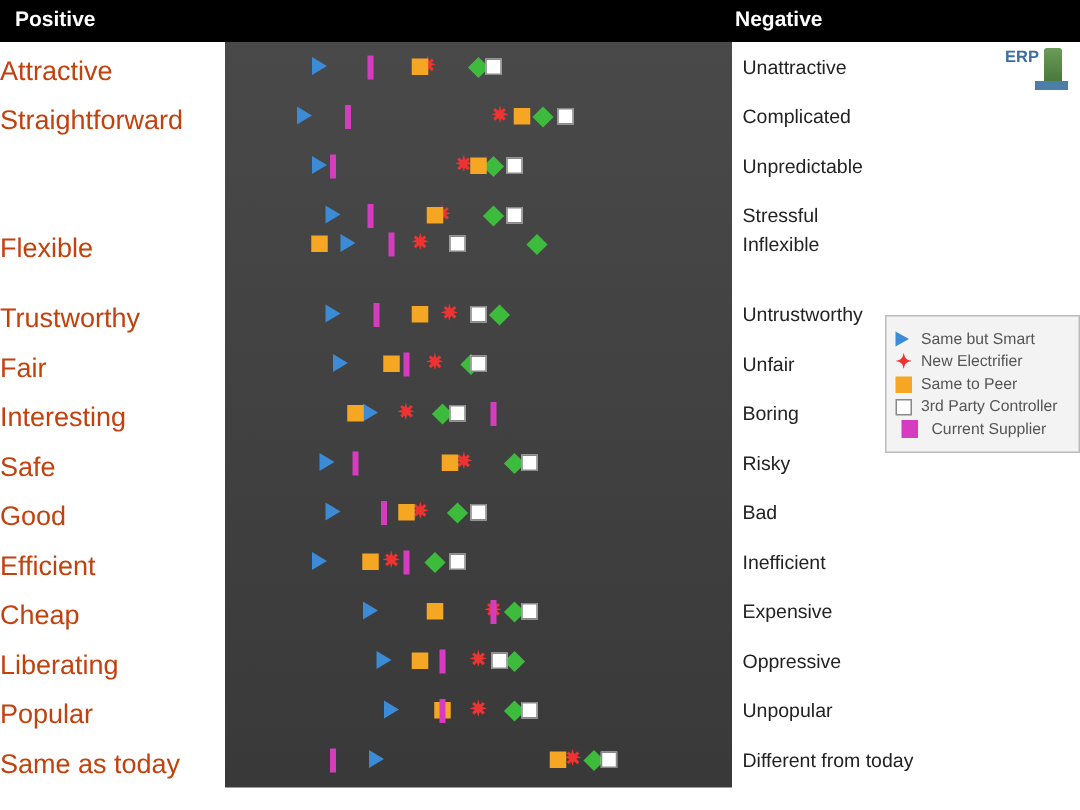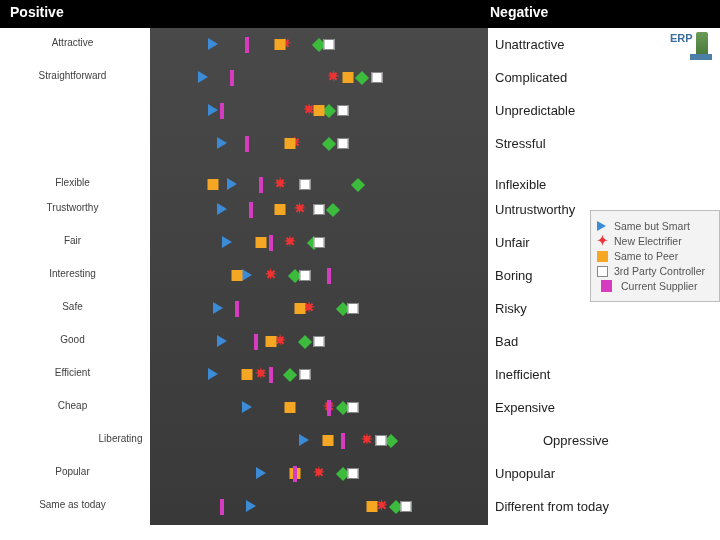--- a/index.html
+++ b/index.html
@@ -42,23 +42,23 @@
     top: 8px;
   }
   .row {
     position: absolute;
     left: 0; right: 0;
     height: 33px;
   }
   .lab-left {
     position: absolute;
     left: 0; width: 145px;
-    text-align: center;
-    font-size: 10px;
-    color: #404040;
+    text-align: left;
+    font-size: 18px;
+    color: #c2410c;
     top: 7px;
   }
   .lab-right {
     position: absolute;
     left: 495px;
     font-size: 13px;
     color: #222;
     top: 7px;
   }
   .dot-layer {
@@ -224,21 +224,21 @@
       <div class="lab-right">Stressful</div>
       <div class="dot-layer">
         <span class="marker tri-blue" style="left: 72.4286px;"></span>
         <span class="marker dia-red" style="left: 144.857px;">✦</span>
         <span class="marker dia-green" style="left: 178.657px;"></span>
         <span class="marker sq-orange" style="left: 140.029px;"></span>
         <span class="marker sq-white" style="left: 193.143px;"></span>
         <span class="marker bar-mag" style="left: 96.5714px;"></span>
       </div>
     </div>
-    <div class="row" style="top: 170px; padding-left: 46px;">
+    <div class="row" style="top: 148px; padding-left: 46px;">
       <div class="lab-left">Flexible</div>
       <div class="lab-right">Inflexible</div>
       <div class="dot-layer">
         <span class="marker tri-blue" style="left: 82.0857px;"></span>
         <span class="marker dia-red" style="left: 130.371px;">✦</span>
         <span class="marker dia-green" style="left: 207.629px;"></span>
         <span class="marker sq-orange" style="left: 62.7714px;"></span>
         <span class="marker sq-white" style="left: 154.514px;"></span>
         <span class="marker bar-mag" style="left: 111.057px;"></span>
       </div>
@@ -320,21 +320,21 @@
       <div class="lab-right">Expensive</div>
       <div class="dot-layer">
         <span class="marker tri-blue" style="left: 96.5714px;"></span>
         <span class="marker dia-red" style="left: 178.657px;">✦</span>
         <span class="marker dia-green" style="left: 193.143px;"></span>
         <span class="marker sq-orange" style="left: 140.029px;"></span>
         <span class="marker sq-white" style="left: 202.8px;"></span>
         <span class="marker bar-mag" style="left: 178.657px;"></span>
       </div>
     </div>
-    <div class="row" style="top: 426px; margin-left: 48px;">
+    <div class="row" style="top: 426px;">
       <div class="lab-left">Liberating</div>
       <div class="lab-right">Oppressive</div>
       <div class="dot-layer">
         <span class="marker tri-blue" style="left: 106.229px;"></span>
         <span class="marker dia-red" style="left: 169px;">✦</span>
         <span class="marker dia-green" style="left: 193.143px;"></span>
         <span class="marker sq-orange" style="left: 130.371px;"></span>
         <span class="marker sq-white" style="left: 183.486px;"></span>
         <span class="marker bar-mag" style="left: 144.857px;"></span>
       </div>

